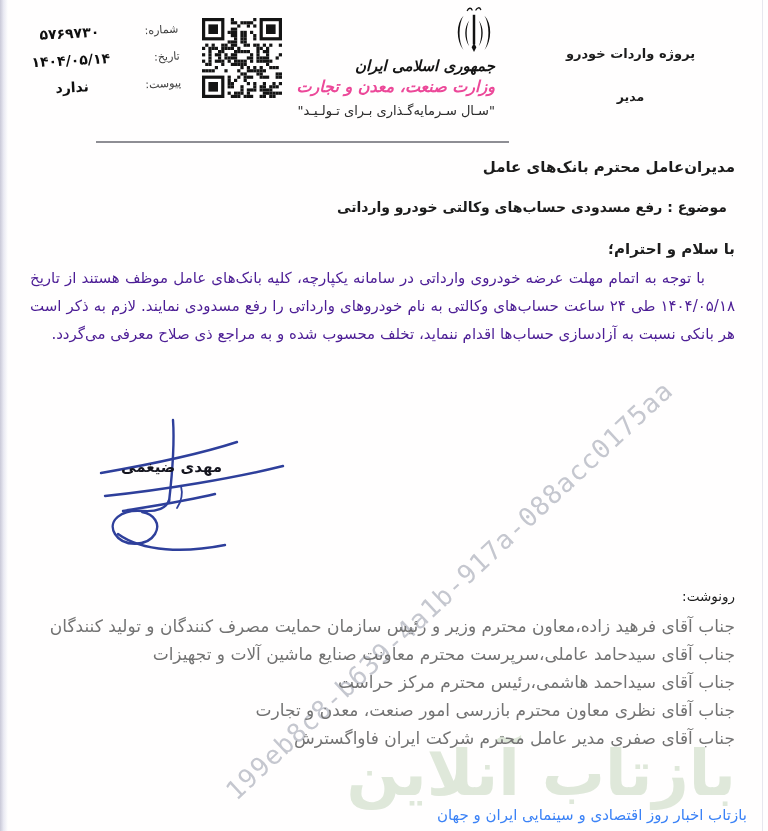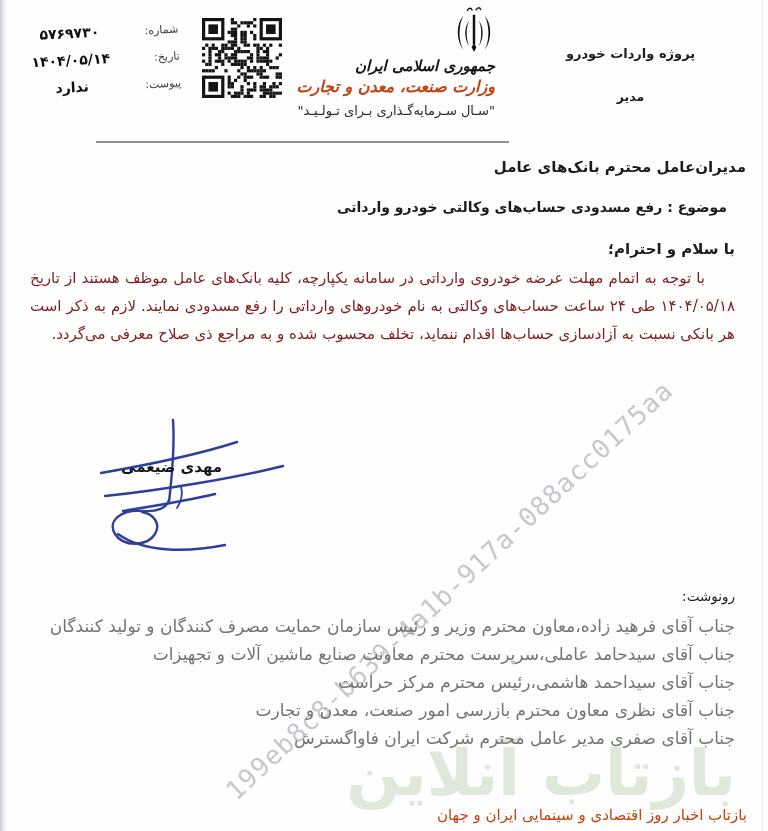--- a/index.html
+++ b/index.html
@@ -14,52 +14,52 @@
 
   
   .edge-left{position:absolute;left:0;top:0;bottom:0;width:8px;
     background:linear-gradient(90deg,#c9c9d8 0,#e9e9f2 45%,#ffffff 100%);z-index:4;}
   .edge-right{position:absolute;right:5px;top:0;bottom:0;width:1px;background:#e7e7ee;z-index:4;}
 
   
   .wm-brand{position:absolute;left:180px;top:737px;width:556px;text-align:right;
     font-size:63px;font-weight:bold;letter-spacing:4px;color:#dfe8da;z-index:1;white-space:nowrap;}
   .wm-tagline{position:absolute;left:424px;top:806px;width:336px;text-align:center;
-    font-size:15px;color:#c2410c;z-index:1;white-space:nowrap;}
+    font-size:15px;color:#3b82f6;z-index:1;white-space:nowrap;}
   .wm-uuid{position:absolute;left:230px;top:780px;z-index:2;
     transform:rotate(-43deg);transform-origin:0 50%;
     font-family:"DejaVu Sans Mono",monospace;font-size:26px;letter-spacing:1px;
     color:#c5c7cf;direction:ltr;white-space:nowrap;}
 
   
   .meta{position:absolute;left:8px;top:24px;width:172px;transform:rotate(-3deg);z-index:3;}
   .meta-row{display:flex;align-items:baseline;margin-bottom:11px;}
   .meta-label{font-size:11px;color:#3c3c3c;width:46px;flex:none;}
   .meta-value{font-size:14px;font-weight:bold;color:#0f0f0f;flex:1;text-align:center;white-space:nowrap;}
 
   .qr{position:absolute;left:202px;top:18px;width:80px;height:80px;z-index:3;}
 
   .org{position:absolute;left:275px;top:6px;width:220px;text-align:right;z-index:3;}
   .org .emblem{height:50px;}
   .org-state{font-size:15px;font-weight:bold;font-style:italic;color:#141414;margin-top:1px;}
-  .org-ministry{font-size:16px;font-weight:bold;font-style:italic;color:#c2410c;margin-top:2px;}
+  .org-ministry{font-size:16px;font-weight:bold;font-style:italic;color:#ec4899;margin-top:2px;}
   .org-slogan{font-size:13px;color:#2a2a2a;margin-top:7px;white-space:nowrap;}
 
   .unit{position:absolute;right:55px;top:46px;width:165px;text-align:center;z-index:3;}
   .unit-project{font-size:13px;font-weight:bold;margin-bottom:28px;white-space:nowrap;}
   .unit-role{font-size:12.5px;font-weight:bold;}
 
   .divider{position:absolute;left:96px;top:141px;width:413px;height:2px;background:#8e8e94;z-index:3;}
 
   
-  .addressee{position:absolute;right:22px;top:158px;font-size:15px;font-weight:bold;z-index:3;}
+  .addressee{position:absolute;right:33px;top:158px;font-size:15px;font-weight:bold;z-index:3;}
   .subject{position:absolute;right:41px;top:199px;font-size:14px;font-weight:bold;z-index:3;}
   .salutation{position:absolute;right:33px;top:240px;font-size:15px;font-weight:bold;z-index:3;}
   .body-text{position:absolute;right:33px;left:30px;top:264px;
-    font-size:15px;line-height:28px;text-align:justify;text-indent:30px;color:#7f1d1d;z-index:3;}
+    font-size:15px;line-height:28px;text-align:justify;text-indent:30px;color:#4c1d95;z-index:3;}
 
   .signature{position:absolute;left:85px;top:398px;width:215px;height:165px;z-index:3;text-align:center;}
   .signature svg{position:absolute;inset:0;}
   .signature-name{position:absolute;left:36px;top:60px;font-size:15px;font-weight:bold;color:#15151f;white-space:nowrap;}
 
   .cc{position:absolute;right:33px;top:588px;z-index:3;}
   .cc-label{font-size:13.5px;font-weight:normal;margin-bottom:8px;}
   .cc-item{font-size:17px;line-height:28px;color:#737373;white-space:nowrap;}
 </style>
 </head>

